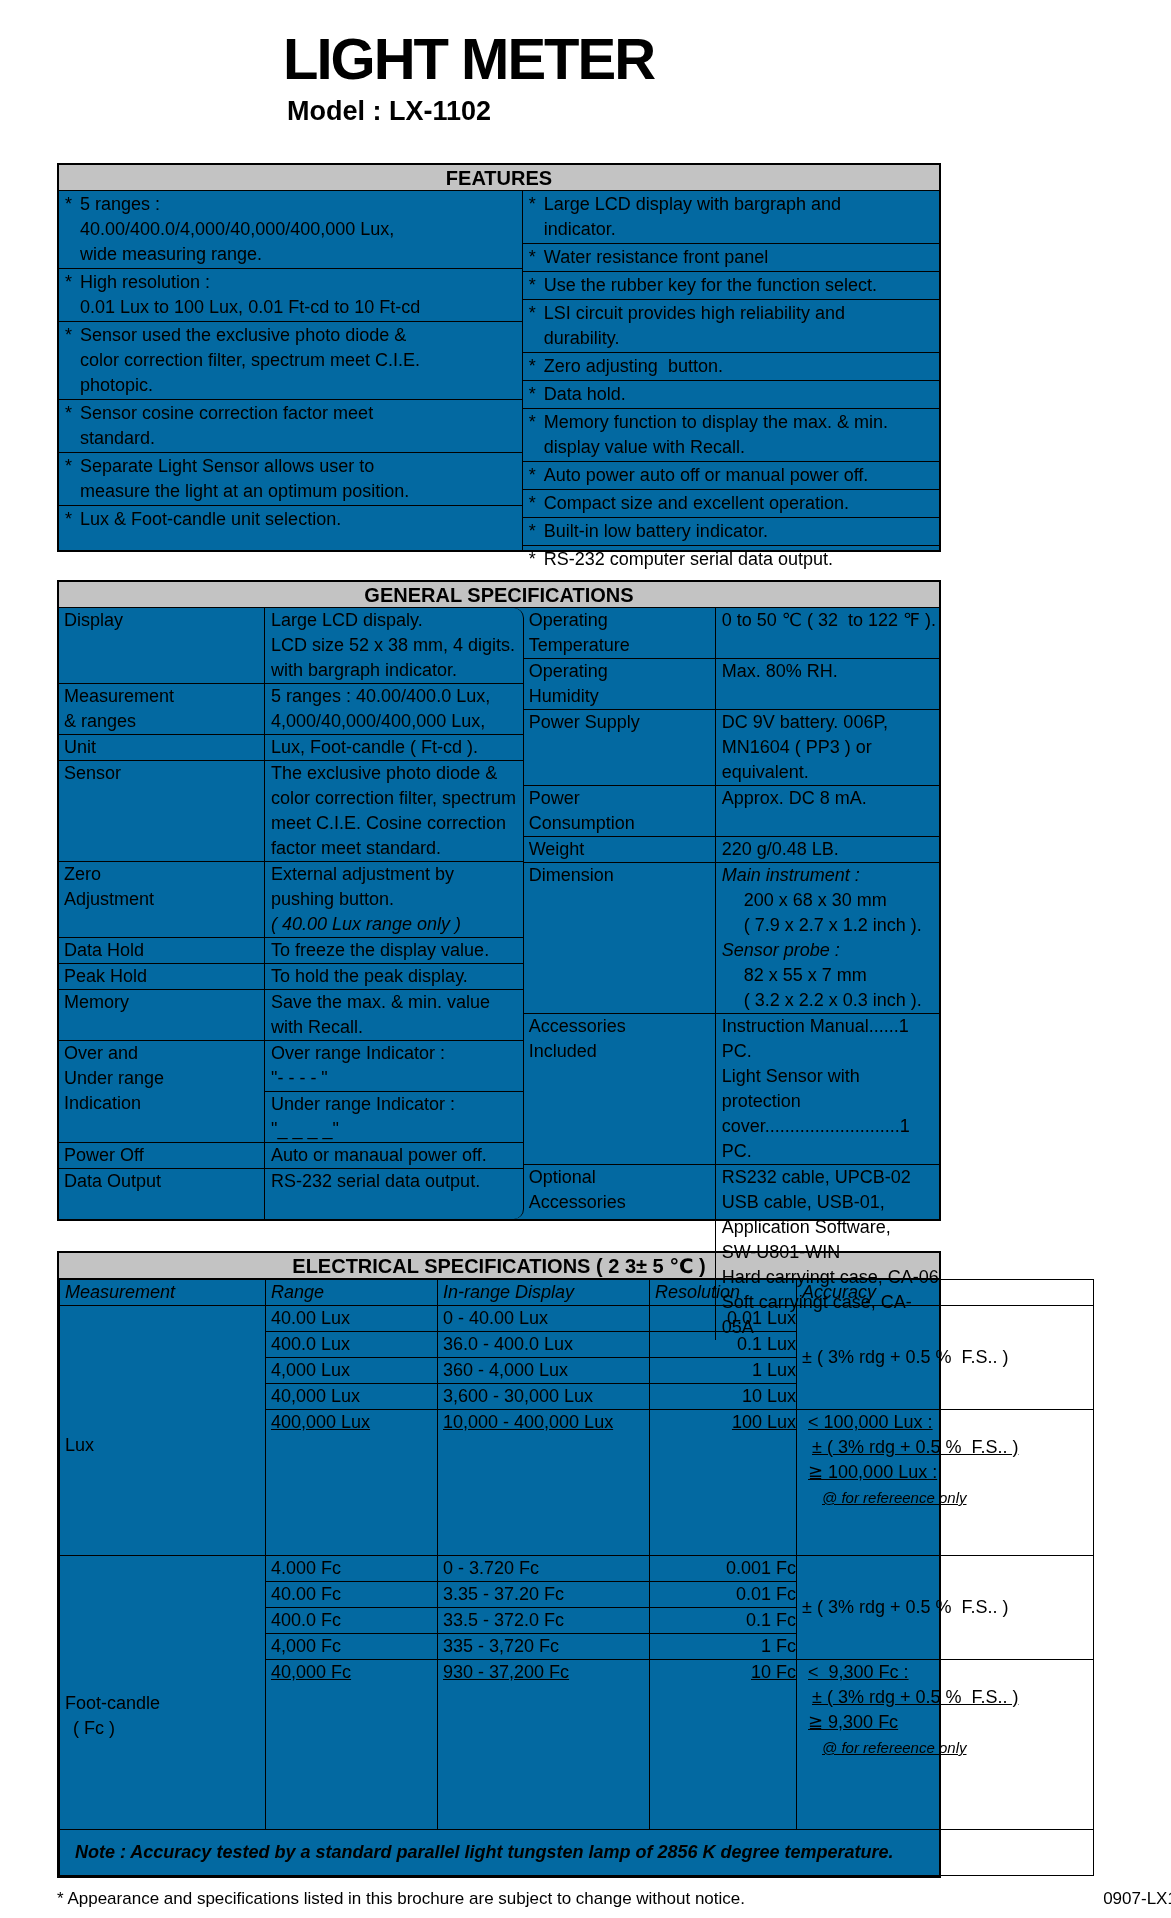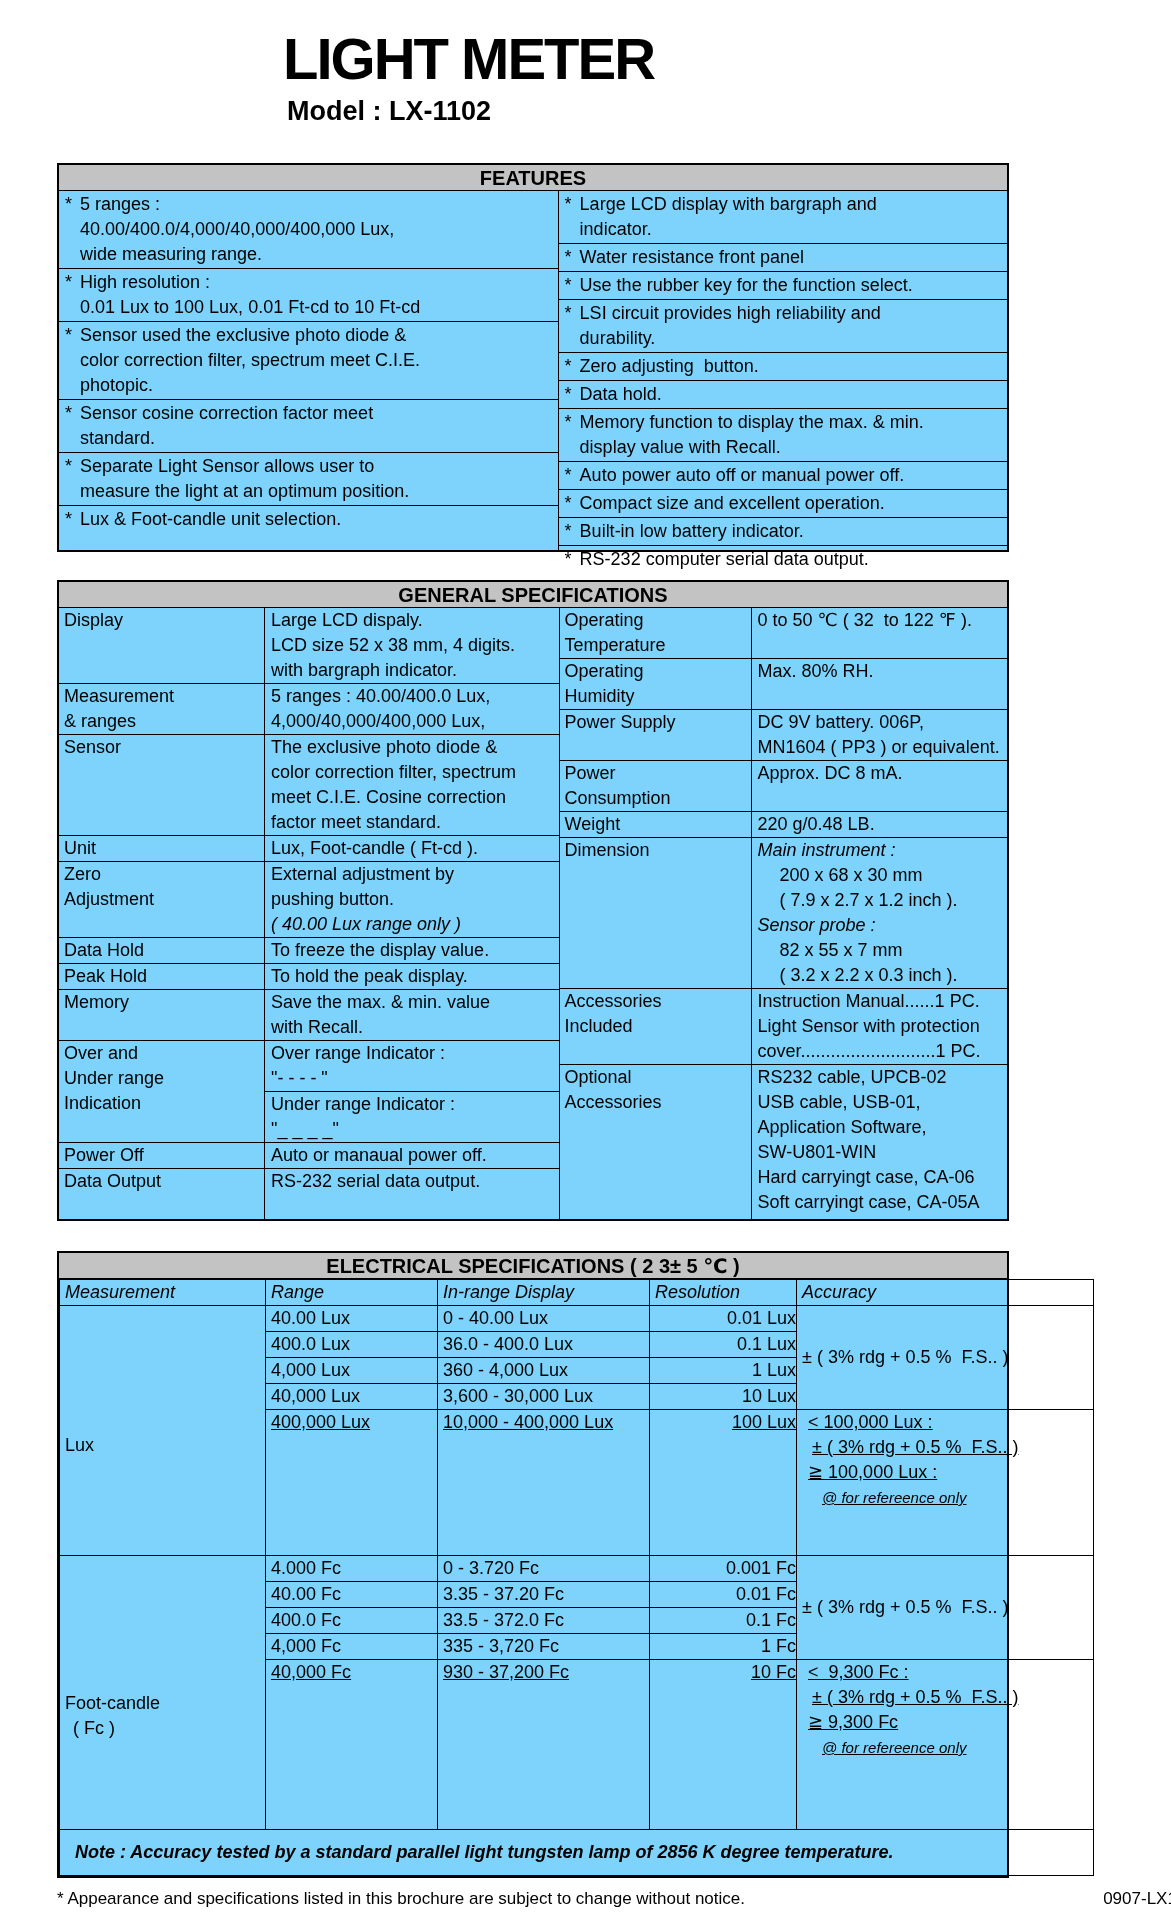--- a/index.html
+++ b/index.html
@@ -13,21 +13,21 @@
 
   
   .titleblock { margin-left: 283px; }
   .doc-title {
     font-size: 58px; font-weight: bold; letter-spacing: -2px;
     line-height: 62px; white-space: nowrap;
   }
   .doc-model { font-size: 27px; font-weight: bold; margin-top: 6px; margin-left: 4px; }
 
   
-  .sect { width: 952px; margin-left: 57px; border: 2px solid #000; background: #7dd3fc; }
+  .sect { width: 884px; margin-left: 57px; border: 2px solid #000; background: #0369a1; }
   .thead {
     height: 26px; line-height: 26px; text-align: center;
     background: #c3c3c3; border-bottom: 1px solid #000;
     font-weight: bold; font-size: 20px;
   }
   .pre { white-space: pre-wrap; }
   .ital { font-style: italic; }
 
   
   .sect-features { margin-top: 36px; }
@@ -36,21 +36,21 @@
   .fcol-left  { width: 546px; }
   .fcol-right { width: 492px; border-left: 1px solid #000; }
   .fitem { display: flex; border-bottom: 1px solid #000; padding: 1px 0; }
   .fitem:last-child { border-bottom: none; flex-grow: 1; }
   .bullet { width: 21px; padding-left: 6px; font-size: 18px; line-height: 25px; flex: none; }
   .ftext { font-size: 18px; line-height: 25px; }
 
   
   .sect-general { margin-top: 28px; }
   .gbody { display: flex; height: 611px; }
-  .gsub { display: flex; flex-direction: column; }
+  .gsub { display: flex; flex-direction: column; border-radius: 10px; }
   .gsub-left  { width: 548px; border-right: 1px solid #000; }
   .gsub-right { width: 490px; }
   .grow { display: flex; border-bottom: 1px solid #000; }
   .grow:last-child { border-bottom: none; flex-grow: 1; }
   .glabel { flex: none; border-right: 1px solid #000; padding-left: 5px;
             font-size: 18px; line-height: 25px; }
   .gsub-left  .glabel { width: 206px; }
   .gsub-right .glabel { width: 192px; }
   .gval { flex: 1; padding-left: 6px; font-size: 18px; line-height: 25px; }
   .gval-split { padding-left: 0; display: flex; flex-direction: column; }
@@ -202,29 +202,29 @@
 LCD size 52 x 38 mm, 4 digits.
 with bargraph indicator.</div>
         </div>
         <div class="grow">
           <div class="glabel pre">Measurement
 &amp; ranges</div>
           <div class="gval pre">5 ranges : 40.00/400.0 Lux,
 4,000/40,000/400,000 Lux,</div>
         </div>
         <div class="grow">
+          <div class="glabel pre">Unit</div>
+          <div class="gval pre">Lux, Foot-candle ( Ft-cd ).</div>
+        </div>
+        <div class="grow">
           <div class="glabel pre">Sensor</div>
           <div class="gval pre">The exclusive photo diode &amp;
 color correction filter, spectrum
 meet C.I.E. Cosine correction
 factor meet standard.</div>
-        </div>
-        <div class="grow">
-          <div class="glabel pre">Unit</div>
-          <div class="gval pre">Lux, Foot-candle ( Ft-cd ).</div>
         </div>
         <div class="grow">
           <div class="glabel pre">Zero
 Adjustment</div>
           <div class="gval">
             <div class="pre">External adjustment by
 pushing button.</div>
             <div class="gnote">( 40.00 Lux range only )</div>
           </div>
         </div>

